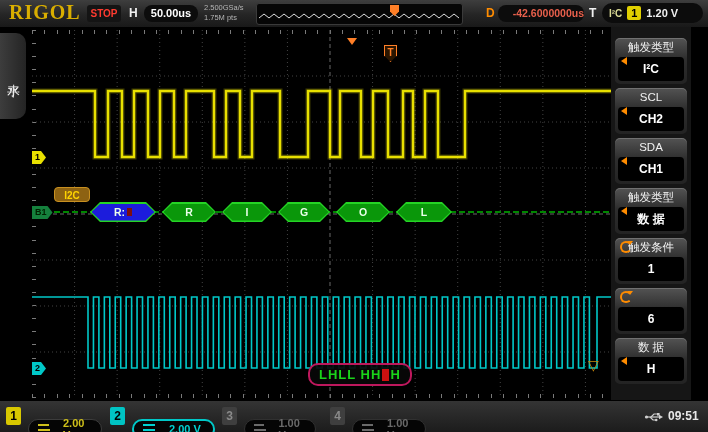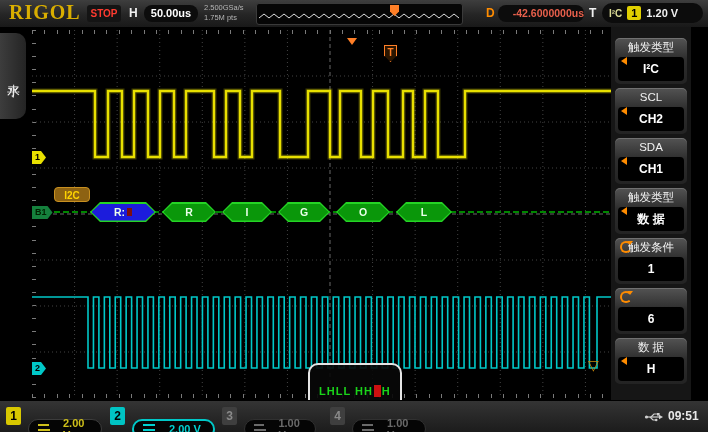--- a/index.html
+++ b/index.html
@@ -70,23 +70,23 @@
             color:#eaffea;font-weight:bold;font-size:10.5px;}
   .frame-cursor{display:inline-block;width:5px;height:8px;background:#7d0f0f;}
 
   .trigpos{position:absolute;left:315px;top:8px;width:0;height:0;
            border-left:5px solid transparent;border-right:5px solid transparent;border-top:7px solid #ff7f27;}
   .trigflag{position:absolute;left:352px;top:15px;width:13px;height:17px;background:#2a1500;
             border:1px solid #ff7f27;box-sizing:border-box;color:#ff7f27;font-weight:bold;font-size:10px;
             line-height:13px;text-align:center;clip-path:polygon(0 0,100% 0,100% 62%,50% 100%,0 62%);}
   .levmark{position:absolute;left:556px;top:328px;color:#c8860a;font-size:14px;line-height:14px;}
 
-  .pattern-label{position:absolute;left:276px;top:333px;height:19px;padding:16px 9px;border:2px solid #e5e5e5;
+  .pattern-label{position:absolute;left:276px;top:333px;height:19px;padding:0 9px;border:2px solid #be185d;
                  border-radius:10px;background:rgba(8,8,8,.92);display:flex;align-items:center;
-                 color:#1ad41a;font-weight:bold;font-size:11px;letter-spacing:1px;}
+                 color:#1ad41a;font-weight:bold;font-size:13px;letter-spacing:1px;}
   .pl-cursor{display:inline-block;width:7px;height:12px;background:#cc1010;margin:0 1px;}
 
   
   .sidebar{position:absolute;left:611px;top:27px;width:80px;height:373px;background:#161616;}
   .menu-item{position:absolute;left:4px;width:72px;height:46px;border-radius:5px;
              background:linear-gradient(#535353,#2e2e2e 45%,#232323);
              box-shadow:inset 0 1px 0 rgba(255,255,255,.18);}
   .menu-title{height:18px;line-height:18px;text-align:center;color:#f2f2f2;font-size:11.5px;white-space:nowrap;}
   .menu-value{position:absolute;left:3px;right:3px;top:19px;bottom:3px;background:#000;border-radius:4px;
               display:flex;align-items:center;justify-content:center;color:#fff;font-size:12px;font-weight:bold;}

